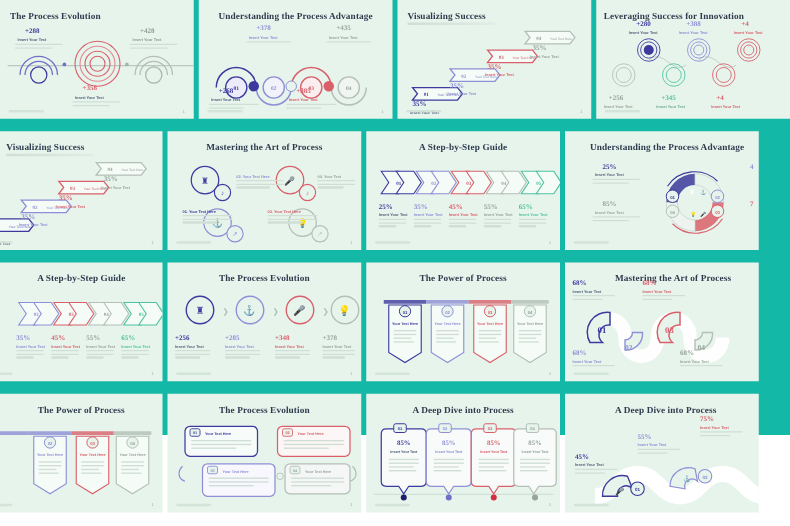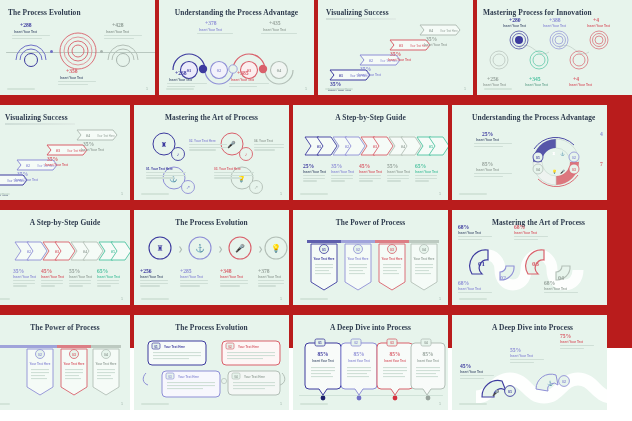--- a/index.html
+++ b/index.html
@@ -3,21 +3,21 @@
 <meta charset="utf-8">
 <title>Infographic Slide Gallery</title>
 <style>
   * { box-sizing: border-box; margin: 0; padding: 0; }
   html, body {
     width: 632px; height: 421px;
     background: #ffffff;
     font-family: "Liberation Sans", sans-serif;
     overflow: hidden;
   }
-  .gallery { position: relative; width: 632px; height: 348px; background: #b91c1c; }
+  .gallery { position: relative; width: 632px; height: 348px; background: #14b8a6; }
 
   .slide {
     position: absolute;
     width: 155px; height: 95px;
     background: #e7f4ec;
     overflow: hidden;
   }
 
   .s-title {
     position: absolute; top: 8px; left: 0; right: 0;
@@ -174,21 +174,21 @@
   <div class="lbl" style="left:40px;top:73px;color:#8e8fd6">Insert Your Text</div>
   <div class="pct" style="left:72px;top:51px;color:#d9606b">35%</div>
   <div class="lbl" style="left:70px;top:58px;color:#d9606b">Insert Your Text</div>
   <div class="pct" style="left:108px;top:36px;color:#97a39c">35%</div>
   <div class="lbl" style="left:106px;top:43px;color:#97a39c">Insert Your Text</div>
   <div class="s-foot"></div>
   <div class="s-pg">1</div>
 </div>
 
 <div class="slide" style="left:477px;top:0">
-  <div class="s-title" style="left:6px;right:auto;text-align:left">Mastering Process for Innovation</div>
+  <div class="s-title" style="left:6px;right:auto;text-align:left">Leveraging Success for Innovation</div>
   <svg style="position:absolute;left:20px;top:26px" width="135" height="50">
     <path d="M22 22 C34 12 40 34 52 26" fill="none" stroke="#c3cfc8" stroke-width=".8"></path>
     <path d="M62 22 C74 12 80 34 92 26" fill="none" stroke="#c3cfc8" stroke-width=".8"></path>
     <g>
       <circle cx="22" cy="14" r="9" fill="none" stroke="#3c3a9e" stroke-width=".7"></circle>
       <circle cx="22" cy="14" r="6.5" fill="none" stroke="#3c3a9e" stroke-width=".7"></circle>
       <circle cx="22" cy="14" r="4" fill="#3c3a9e"></circle>
     </g>
     <g>
       <circle cx="62" cy="14" r="9" fill="none" stroke="#8e8fd6" stroke-width=".7"></circle>

